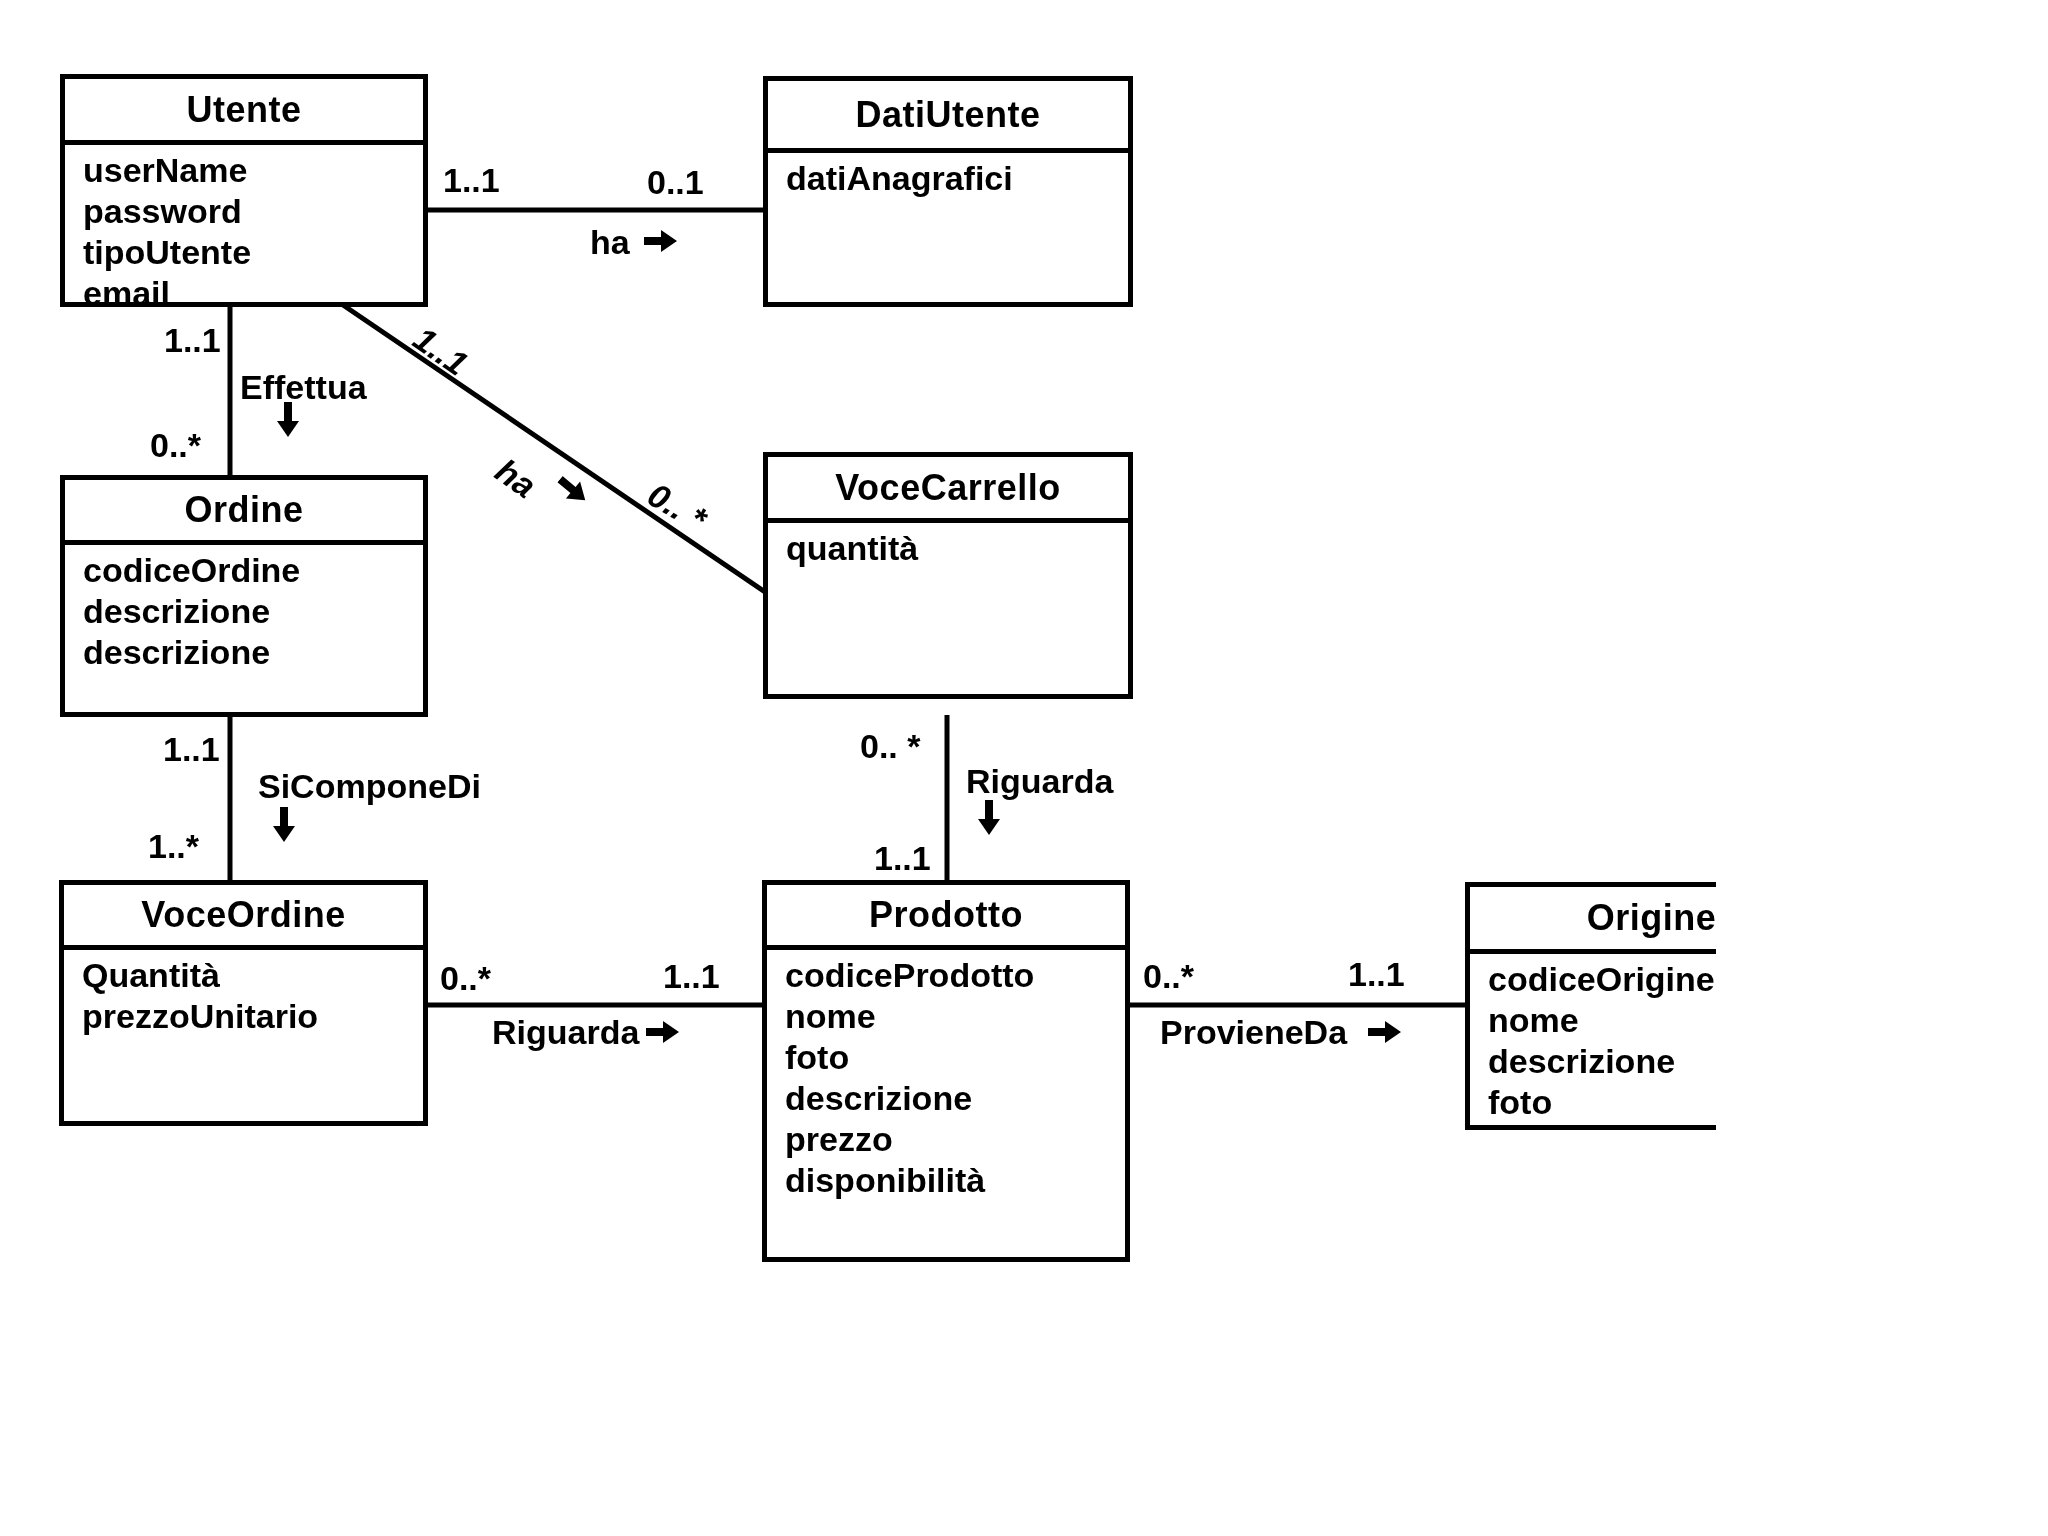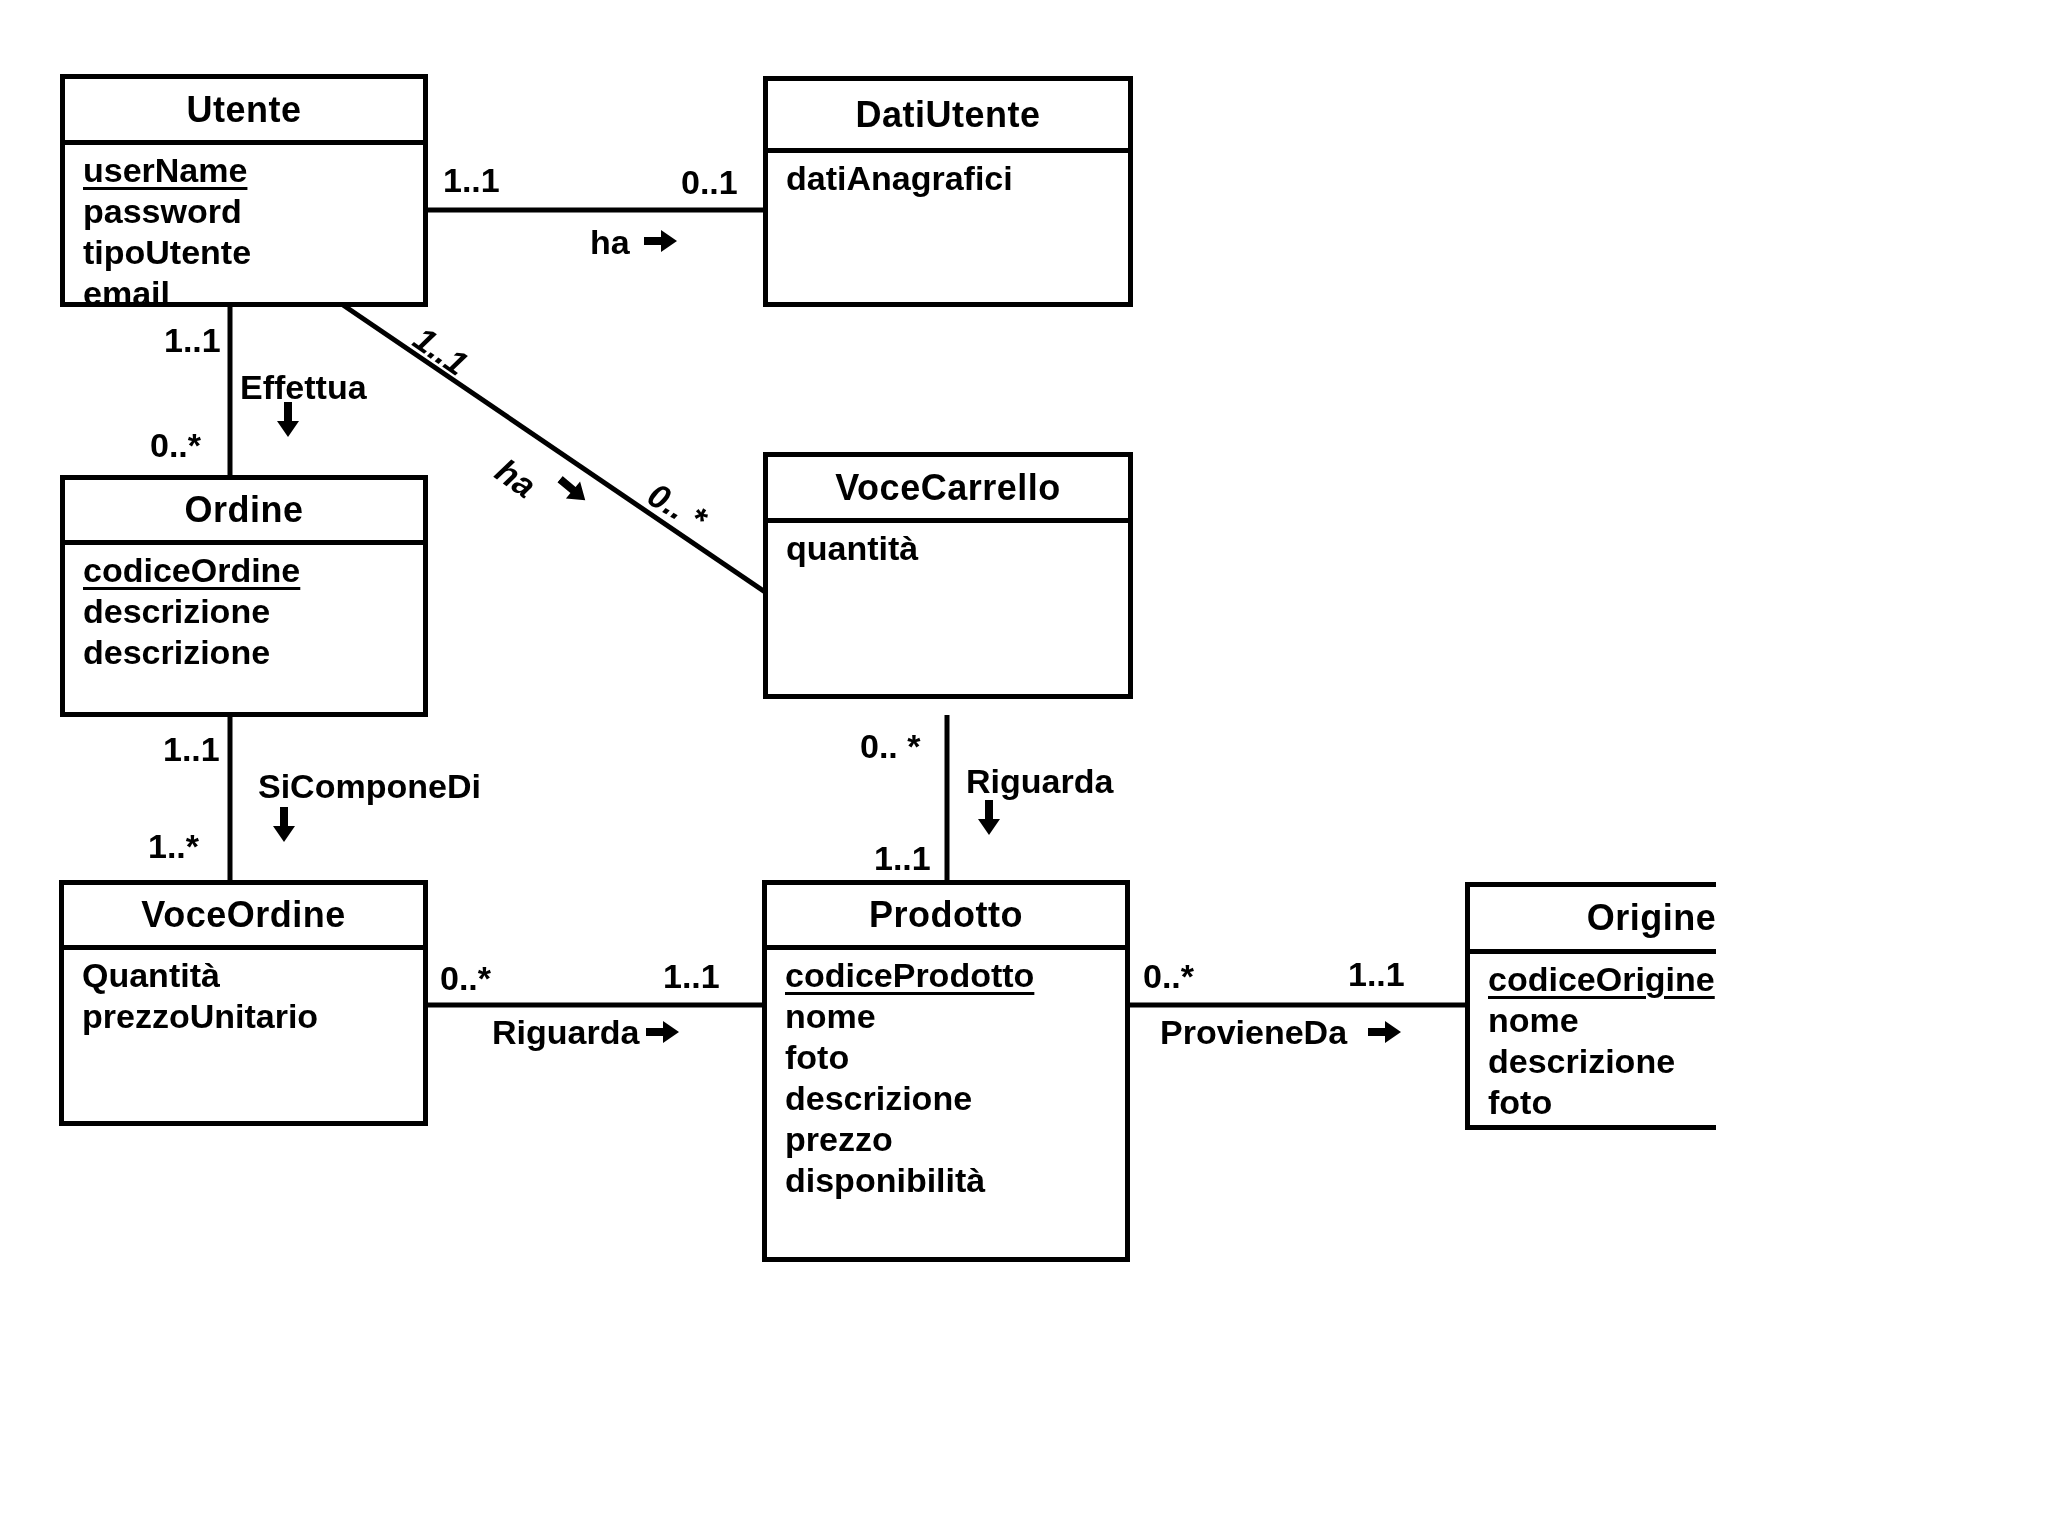--- a/index.html
+++ b/index.html
@@ -27,21 +27,21 @@
     display:flex;align-items:center;justify-content:center;
     font-size:36px;
     letter-spacing:0.5px;
   }
   .cattrs{padding:5px 0 0 18px;}
   .attr{
     font-size:34px;
     line-height:41px;
     white-space:nowrap;
   }
-  .attr.u{text-decoration:underline;text-decoration-thickness:3px;text-underline-offset:5px;}
+  .attr.u{text-decoration-thickness:3px;text-underline-offset:5px;}
   .lbl{
     position:absolute;
     font-size:34px;
     line-height:36px;
     white-space:nowrap;
   }
   .ital{font-style:italic;}
   .rot35{transform:rotate(35deg);transform-origin:left top;}
   .rot30{transform:rotate(30deg);transform-origin:left top;}
   .arrow{position:absolute;}
@@ -119,21 +119,21 @@
     <div class="ctitle" style="height:67px">Origine</div>
     <div class="cattrs">
       <div class="attr u">codiceOrigine</div>
       <div class="attr">nome</div>
       <div class="attr">descrizione</div>
       <div class="attr">foto</div>
     </div>
   </div>
 
   <span class="lbl" style="left:443px;top:162px">1..1</span>
-  <span class="lbl" style="left:681px;top:164px">0..1</span>
+  <span class="lbl" style="left:647px;top:164px">0..1</span>
   <span class="lbl" style="left:590px;top:224px">ha</span>
   <svg class="arrow" style="left:644px;top:229px" width="34" height="24" viewBox="0 0 34 24">
       <path d="M0 8 H17 V1 L33 12 L17 23 V16 H0 Z"></path>
     </svg>
 
   <span class="lbl" style="left:164px;top:322px">1..1</span>
   <span class="lbl" style="left:240px;top:369px">Effettua</span>
   <svg class="arrow" style="left:276px;top:402px" width="24" height="36" viewBox="0 0 24 36">
       <path d="M8 0 V19 H1 L12 35 L23 19 H16 V0 Z"></path>
     </svg>

